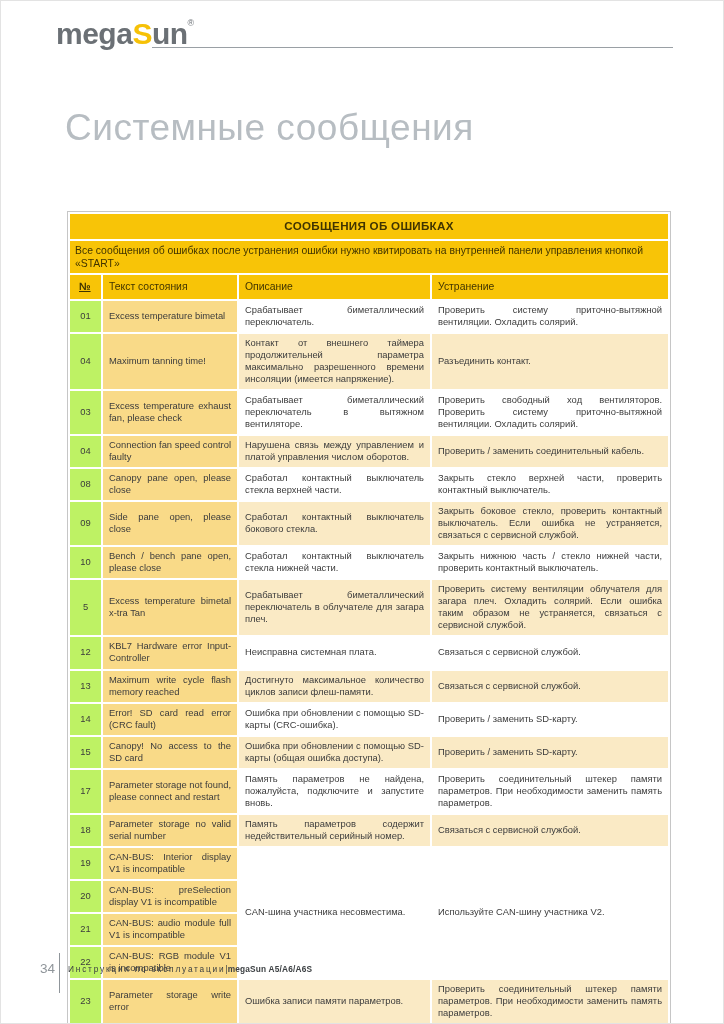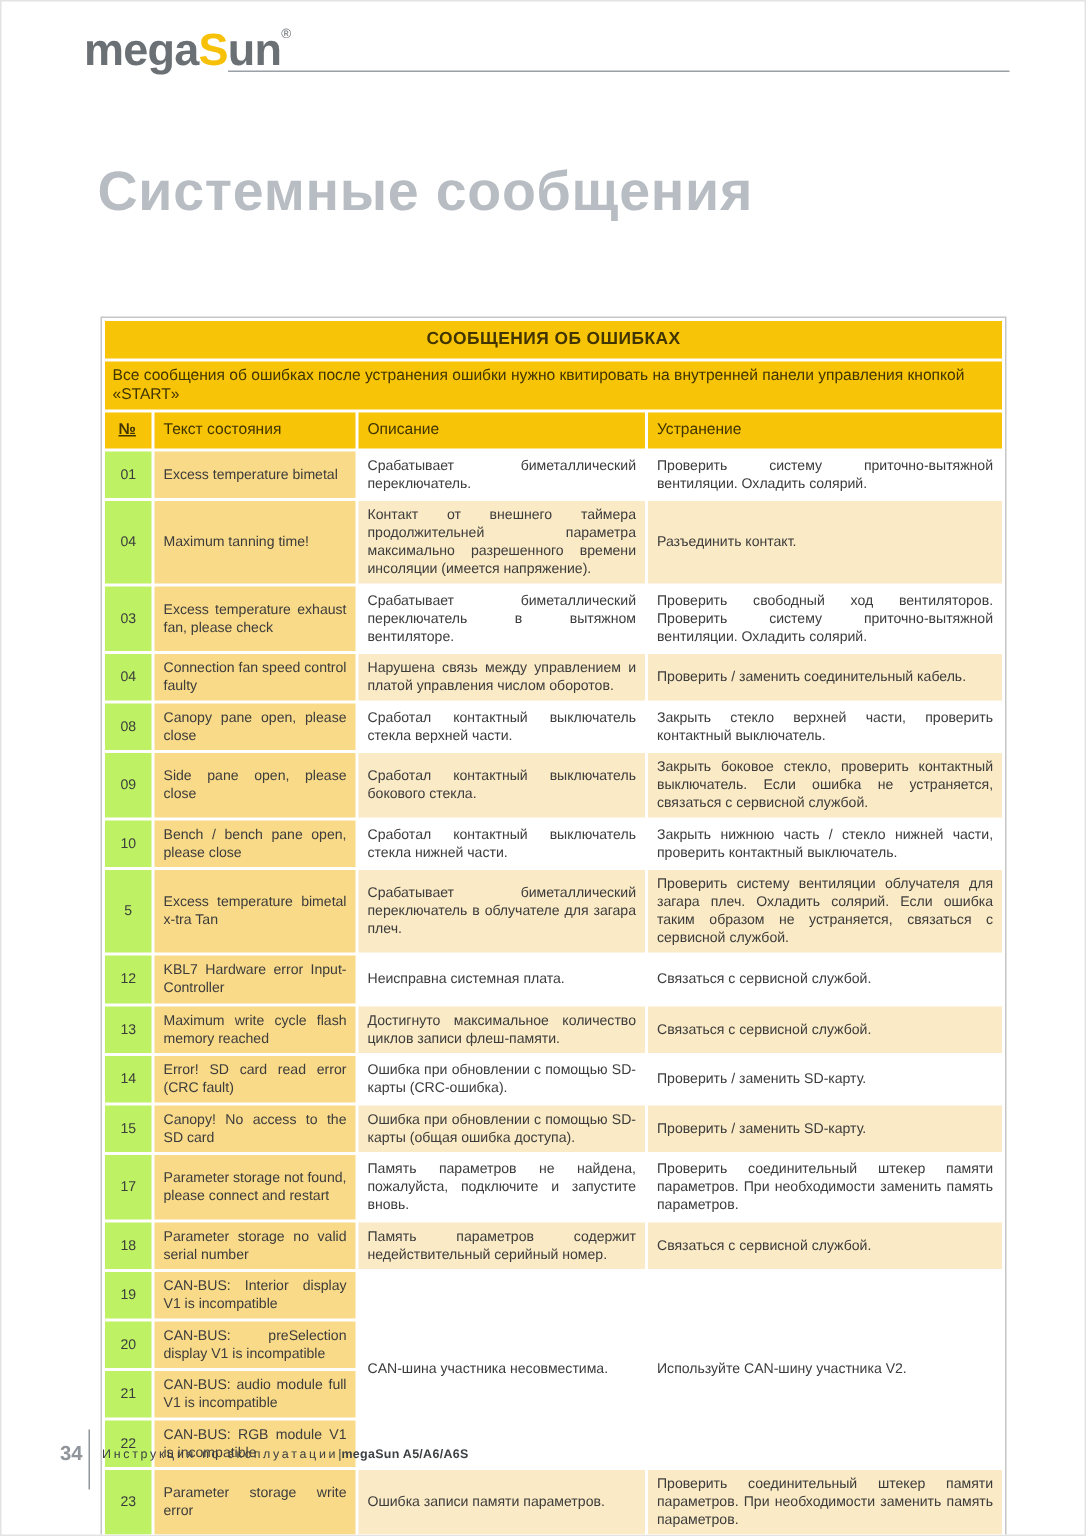--- a/index.html
+++ b/index.html
@@ -10,21 +10,21 @@
     color:#3c3c3c;
   }
   
   .logo { position:absolute; left:55px; top:16px; font-size:30px; font-weight:bold;
           letter-spacing:-0.5px; color:#6b7075; }
   .logo .accent { color:#f6c107; }
   .logo .reg { font-size:9px; color:#6b7075; vertical-align:18px; font-weight:normal; }
   .head-rule { position:absolute; left:151px; top:46px; width:521px; height:0;
                border-top:1px solid #9aa0a5; }
   
-  .page-title { position:absolute; left:64px; top:106px; font-size:37px; font-weight:bold;
+  .page-title { position:absolute; left:64px; top:106px; font-size:37px; font-weight:normal;
                 color:#b7bdc2; letter-spacing:0.5px; }
   
   .table-wrap { position:absolute; left:66px; top:210px; width:604px; }
   table.err { border-collapse:separate; border-spacing:2px; width:604px;
               background:#ffffff; border:1px solid #c6c6c6; table-layout:fixed; }
   col.c1{width:31px;} col.c2{width:134px;} col.c3{width:191px;} col.c4{width:236px;}
   th, td { font-size:9.4px; line-height:1.28; vertical-align:middle; }
   th.banner { background:#f8c407; color:#403400; font-size:11.6px; font-weight:bold;
               text-align:center; padding:5px 4px; letter-spacing:0.3px; }
   th.note { background:#f8c407; color:#403400; font-size:10.4px; font-weight:normal;
@@ -34,21 +34,21 @@
   th.colhead.numh { font-weight:bold; text-decoration:underline; padding-left:9px; }
   td { padding:3px 6px 4px; }
   td.num-cell { background:#bef264; text-align:center; }
   td.status-cell { background:#f9da88; text-align:justify; }
   td.desc-cell, td.fix-cell { text-align:justify;margin-left:37px; }
   td.white { background:#ffffff; }
   td.cream { background:#faeac5; }
   
   .footer { position:absolute; left:0; top:950px; width:724px; height:50px; }
   .page-num { position:absolute; left:34px; top:10px; width:20px; text-align:right;
-              font-size:13.5px; font-weight:bold; color:#8f959a; }
+              font-size:13.5px; font-weight:normal; color:#8f959a; }
   .foot-sep { position:absolute; left:58px; top:2px; width:1px; height:40px; background:#8f959a; }
   .foot-text { position:absolute; left:67px; top:13px; font-size:8.3px; color:#3c4043; }
   .foot-text .spaced { letter-spacing:1.8px; }
   .foot-text .bold { font-weight:bold; letter-spacing:0.2px; }
 </style>
 </head>
 <body>
 
 <div class="page">
 

